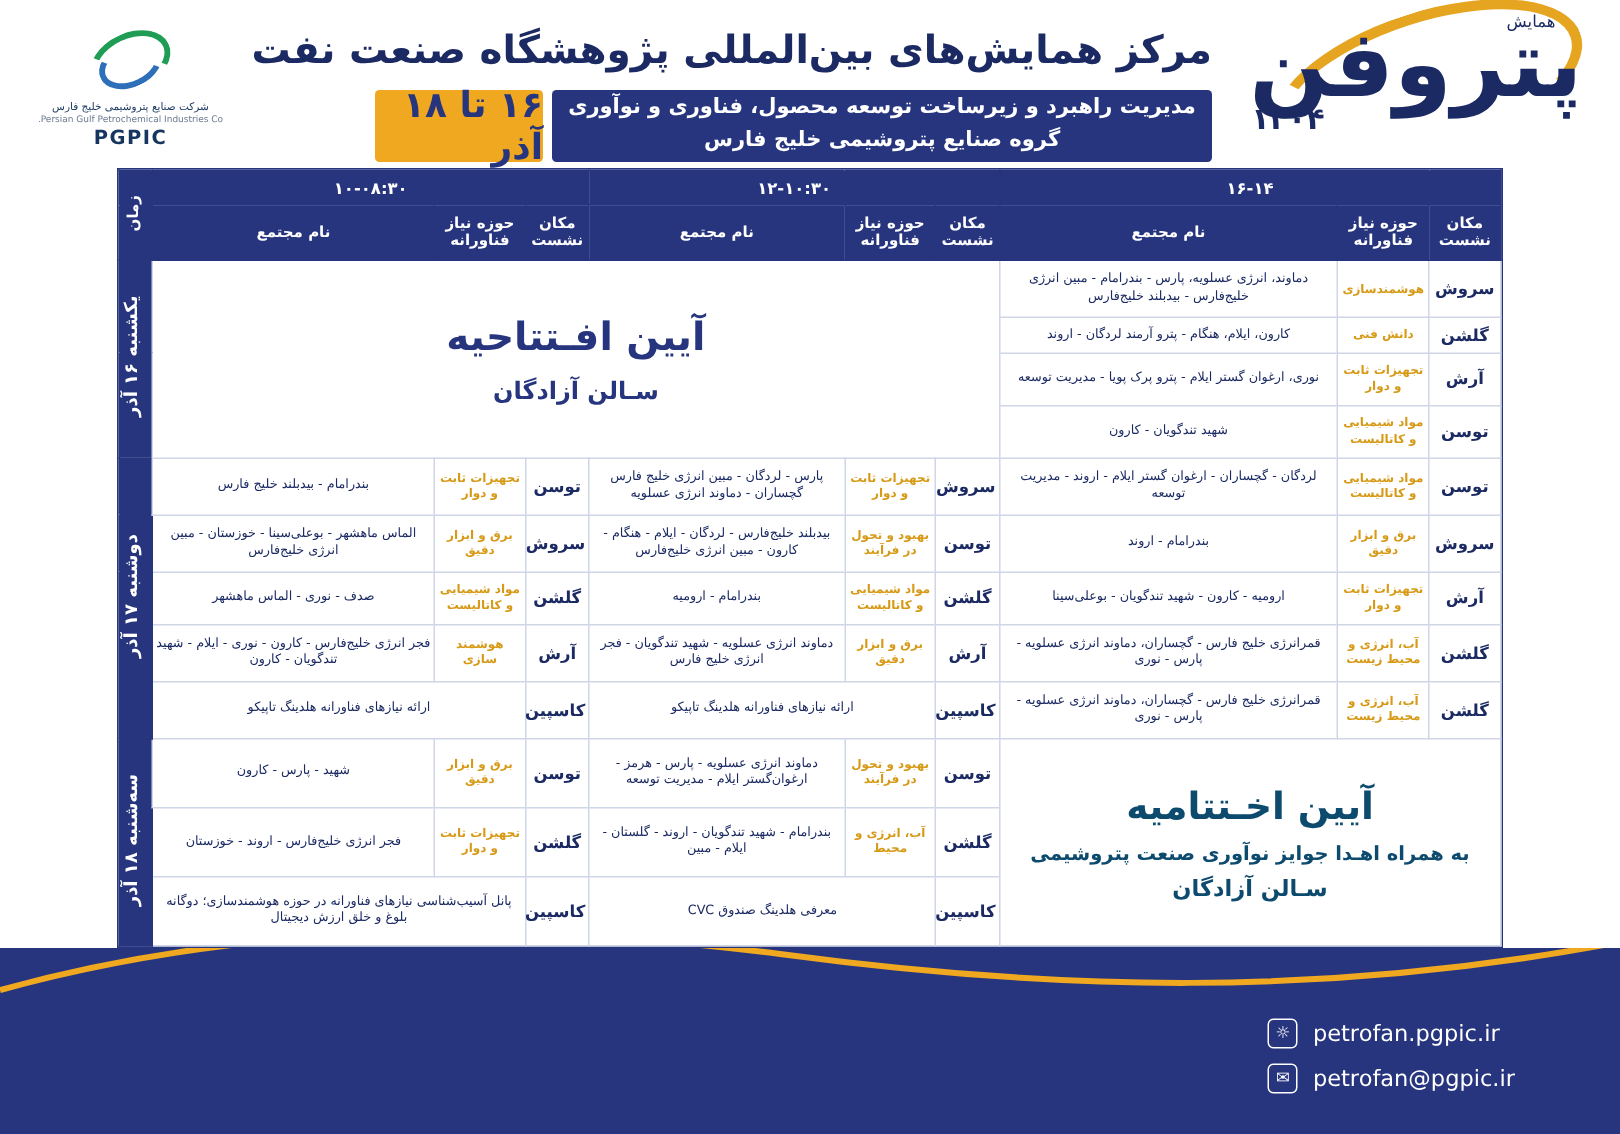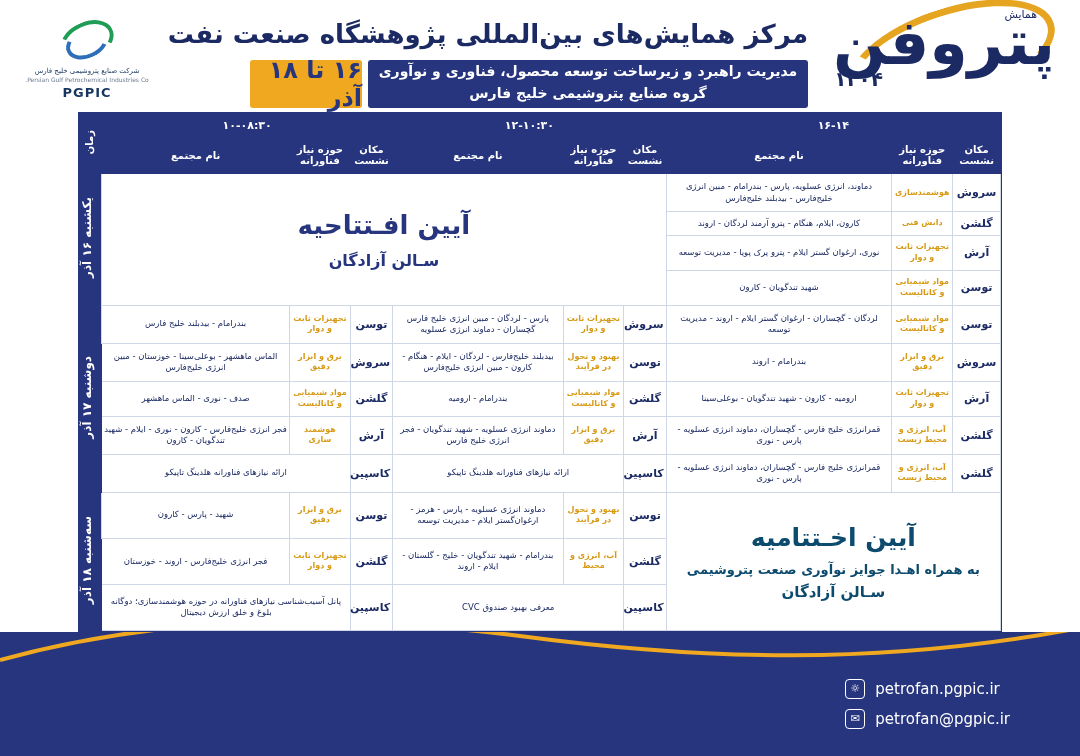--- a/index.html
+++ b/index.html
@@ -323,28 +323,28 @@
     <td class="place">توسن</td>
     <td class="gold-txt">برق و ابزار دقیق</td>
     <td class="sess">شهید - پارس - کارون</td>
     <td class="daycol" rowspan="3">
       <span class="vert">سه‌شنبه ۱۸ آذر</span>
     </td>
   </tr>
   <tr>
     <td class="place">گلشن</td>
     <td class="gold-txt">آب، انرژی و محیط</td>
-    <td class="sess">بندرامام - شهید تندگویان - خلیج - گلستان - ایلام - اروند</td>
+    <td class="sess">بندرامام - شهید تندگویان - اروند - گلستان - ایلام - مبین</td>
     <td class="place">گلشن</td>
     <td class="gold-txt">تجهیزات ثابت و دوار</td>
     <td class="sess">فجر انرژی خلیج‌فارس - اروند - خوزستان</td>
   </tr>
   <tr>
     <td class="place">کاسپین</td>
-    <td class="sess" colspan="2">معرفی بهبود صندوق CVC</td>
+    <td class="sess" colspan="2">معرفی هلدینگ صندوق CVC</td>
     <td class="place">کاسپین</td>
     <td class="sess" colspan="2">پانل آسیب‌شناسی نیازهای فناورانه در حوزه هوشمندسازی؛ دوگانه بلوغ و خلق ارزش دیجیتال</td>
   </tr>
 </tbody>
     </table>
 </div>
 
 <div class="footer">
   <svg class="wave" viewBox="0 0 1080 70" preserveAspectRatio="none">
     <path d="M0,56 C160,10 330,6 520,30 C700,54 880,60 1080,22 L1080,70 L0,70 Z" fill="#27357e"></path>

